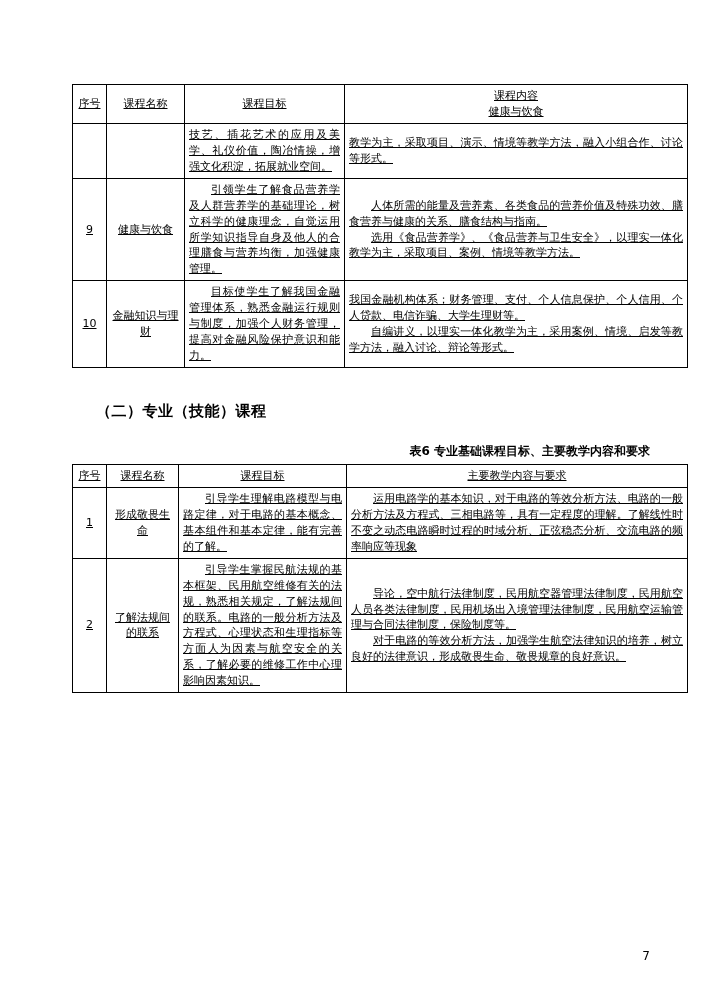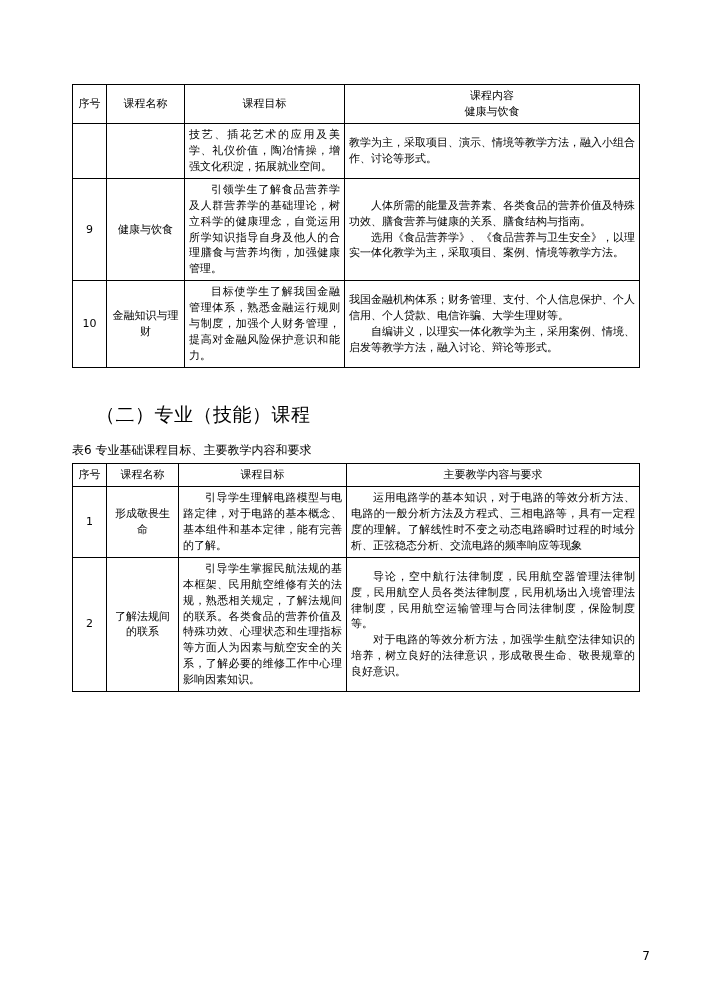--- a/index.html
+++ b/index.html
@@ -16,22 +16,23 @@
   }
   .page {
     position: relative;
     width: 722px;
     height: 1005px;
     box-sizing: border-box;
     padding: 84px 72px 0 72px;
   }
   table.doc-table {
     border-collapse: collapse;
-    width: 568px;
+    width: 616px;
     table-layout: fixed;
+    text-decoration: underline;
   }
   table.doc-table td, table.doc-table th {
     border: 1px solid #000000;
     padding: 3px 4px;
     vertical-align: middle;
     font-size: 11px;
     line-height: 1.45;
     font-weight: normal;
   }
   .c-center { text-align: center; }
@@ -44,39 +45,39 @@
     text-align: center;
     font-weight: bold;
     font-size: 11.5px;
   }
   .col-no { width: 34px; }
   .col-name { width: 78px; }
   .col-goal { width: 160px; }
   .col-content { width: auto; }
 
   .section-heading {
-    font-size: 19px;
-    font-weight: normal;
+    font-size: 15px;
+    font-weight: bold;
     margin: 34px 0 0 0;
     text-indent: 24px;
     letter-spacing: 0.5px;
   }
   .body-para {
     font-size: 14.5px;
     line-height: 2.0;
     margin: 8px 0 0 0;
     text-indent: 29px;
     text-align: justify;
     text-justify: inter-ideograph;
   }
   .table-caption {
     font-size: 12px;
-    font-weight: normal;
-    text-align: left;
-    margin: 14px 0 4px 0;
+    font-weight: bold;
+    text-align: right;
+    margin: 22px 0 4px 0;
   }
   .page-number {
     position: absolute;
     right: 72px;
     bottom: 42px;
     font-size: 12px;
   }
   .tbl2 .col-no { width: 34px; }
   .tbl2 .col-name { width: 72px; }
   .tbl2 .col-goal { width: 168px; }
@@ -161,21 +162,21 @@
         <td class="c-center cell-pad">形成敬畏生命</td>
         <td class="c-just cell-pad indent2">引导学生理解电路模型与电路定律，对于电路的基本概念、基本组件和基本定律，能有完善的了解。</td>
         <td class="c-just cell-pad">
           <div class="indent2">运用电路学的基本知识，对于电路的等效分析方法、电路的一般分析方法及方程式、三相电路等，具有一定程度的理解。了解线性时不变之动态电路瞬时过程的时域分析、正弦稳态分析、交流电路的频率响应等现象</div>
         </td>
       </tr>
 
       <tr>
         <td class="c-center cell-pad">2</td>
         <td class="c-center cell-pad">了解法规间的联系</td>
-        <td class="c-just cell-pad indent2">引导学生掌握民航法规的基本框架、民用航空维修有关的法规，熟悉相关规定，了解法规间的联系。各类食品的营养价值及特殊功效、心理状态和生理指标等方面人为因素与航空安全的关系，了解必要的维修工作中心理影响因素知识。</td>
+        <td class="c-just cell-pad indent2">引导学生掌握民航法规的基本框架、民用航空维修有关的法规，熟悉相关规定，了解法规间的联系。电路的一般分析方法及方程式、心理状态和生理指标等方面人为因素与航空安全的关系，了解必要的维修工作中心理影响因素知识。</td>
         <td class="c-just cell-pad">
           <div class="indent2">导论，空中航行法律制度，民用航空器管理法律制度，民用航空人员各类法律制度，民用机场出入境管理法律制度，民用航空运输管理与合同法律制度，保险制度等。</div>
           <div class="indent2">对于电路的等效分析方法，加强学生航空法律知识的培养，树立良好的法律意识，形成敬畏生命、敬畏规章的良好意识。</div>
         </td>
       </tr>
     </tbody>
   </table>
 
   <div class="page-number">7</div>
 </div>

